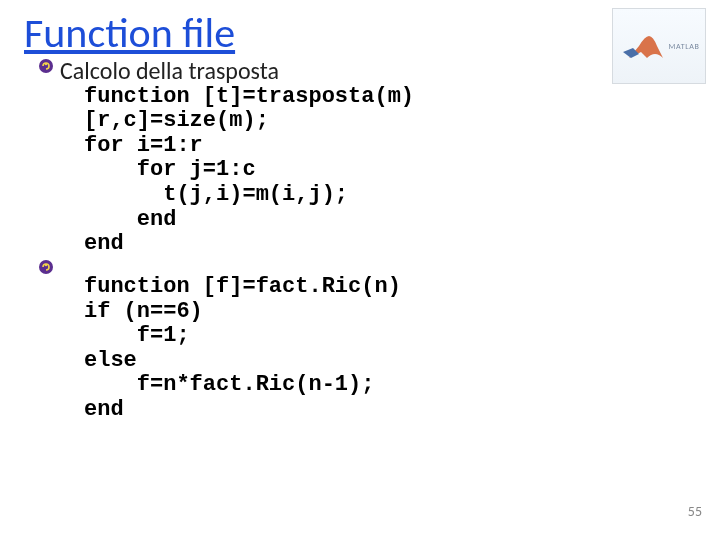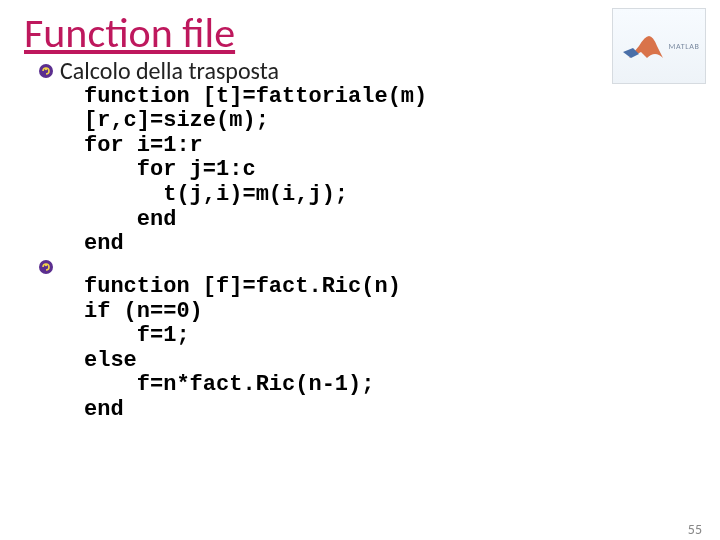--- a/index.html
+++ b/index.html
@@ -14,38 +14,37 @@
   }
   .slide {
     padding: 10px 24px 10px 24px;
     position: relative;
     height: 100%;
     box-sizing: border-box;
   }
   .title {
     font-size: 42px;
     font-weight: 400;
-    color: #be185d;
+    color: #1d4ed8;
     text-decoration: underline;
     margin: 0;
     line-height: 1.1;
   }
   .subtitle {
     font-size: 34px;
     font-weight: 400;
     color: #333;
     margin: 0 0 8px 0;
     line-height: 1.1;
   }
   .content {
     margin-left: 14px;
   }
   .bullet-row {
     display: flex;
-    align-items: center;
     gap: 6px;
     margin-top: 2px;
   }
   .bullet-icon {
     width: 16px;
     height: 16px;
     display: inline-flex;
     align-items: center;
     justify-content: center;
     flex-shrink: 0;
@@ -85,21 +84,21 @@
     letter-spacing: 0.08em;
   }
   .logo-shape {
     width: 50px;
     height: 40px;
     position: relative;
     margin-bottom: 4px;
   }
   .page-num {
     position: absolute;
-    bottom: 2px;
+    bottom: 20px;
     right: 18px;
     font-size: 14px;
     color: #888;
   }
 </style>
 </head>
 <body>
 
 <div class="slide">
 
@@ -120,39 +119,39 @@
     <div class="bullet-row">
       <span class="bullet-icon">
         <svg viewBox="0 0 16 16">
           <circle cx="8" cy="8" r="7" fill="#5b2e8f"></circle>
           <path d="M5 8 a3 3 0 0 1 6 0 a3 3 0 0 1 -3 3" stroke="#f2d24a" stroke-width="1.6" fill="none"></path>
           <circle cx="8" cy="6" r="1.2" fill="#f2d24a"></circle>
         </svg>
       </span>
       <span class="bullet-text">Calcolo della trasposta</span>
     </div>
-    <div class="code-block">function [t]=fattoriale(m)
+    <div class="code-block">function [t]=trasposta(m)
 [r,c]=size(m);
 for i=1:r
     for j=1:c
       t(j,i)=m(i,j);
     end
 end</div>
 
     <div class="bullet-row">
       <span class="bullet-icon">
         <svg viewBox="0 0 16 16">
           <circle cx="8" cy="8" r="7" fill="#5b2e8f"></circle>
           <path d="M5 8 a3 3 0 0 1 6 0 a3 3 0 0 1 -3 3" stroke="#f2d24a" stroke-width="1.6" fill="none"></path>
           <circle cx="8" cy="6" r="1.2" fill="#f2d24a"></circle>
         </svg>
       </span>
     </div>
     <div class="code-block">function [f]=fact.Ric(n)
-if (n==0)
+if (n==6)
     f=1;
 else
     f=n*fact.Ric(n-1);
 end</div>
 
   </div>
 
   <div class="page-num">55</div>
 </div>
 

